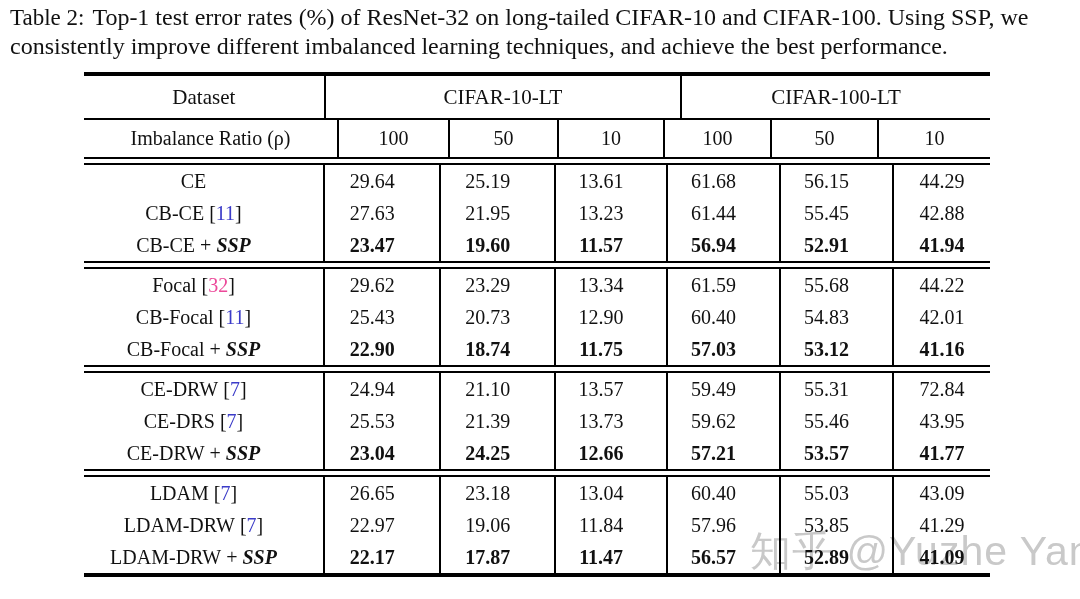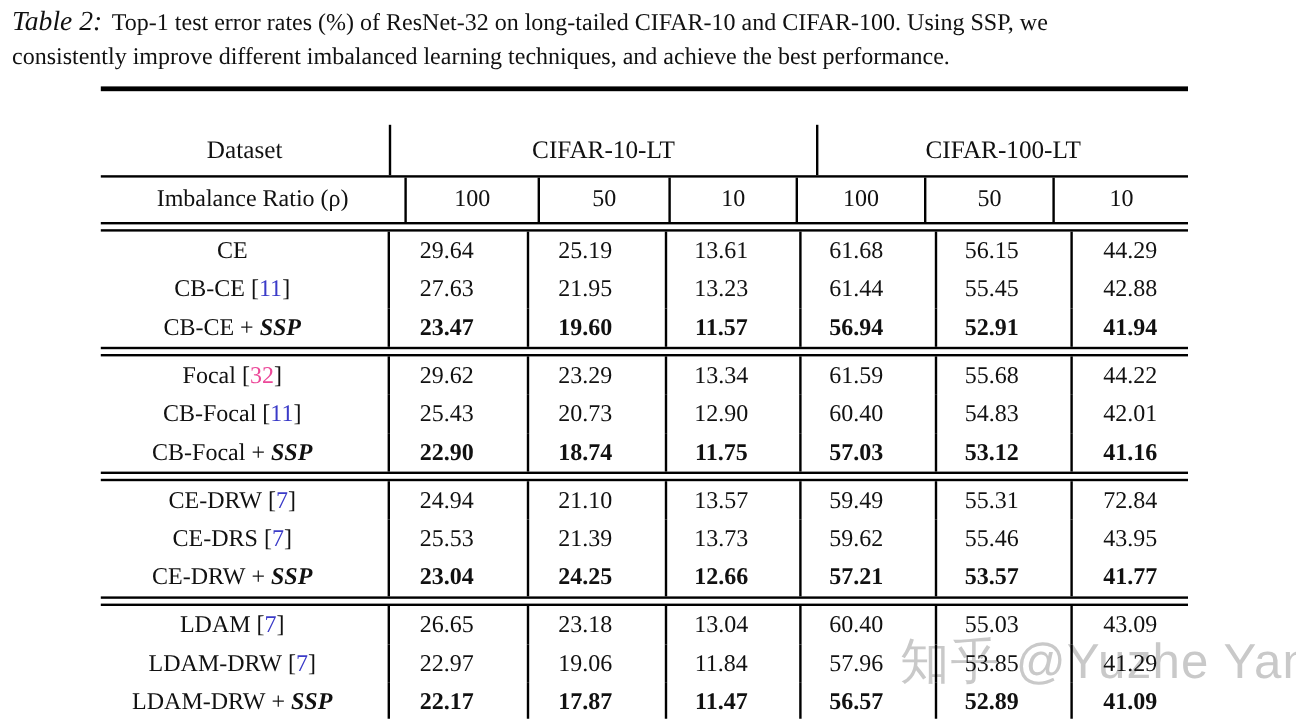--- a/index.html
+++ b/index.html
@@ -2,34 +2,34 @@
 <html><head>
 <meta charset="utf-8">
 <style>
   html,body{margin:0;padding:0;}
   body{
     width:1080px;height:599px;position:relative;overflow:hidden;
     background:#ffffff;color:#111111;
     font-family:"Liberation Serif","DejaVu Serif",serif;
   }
   .caption{position:absolute;left:10px;top:4px;width:1064px;line-height:27px;}
-  .cap-label{font-size:23px;margin-right:8px;font-style:italic;}
-  .cap-text{font-size:20px;}
+  .cap-label{font-size:23px;margin-right:8px;}
+  .cap-text{font-size:24px;}
   .watermark{
     position:absolute;left:750px;top:524px;z-index:0;
     font-size:41px;letter-spacing:1px;white-space:nowrap;
     font-family:Liberation Sans, sans-serif;
   }
   .table{position:absolute;left:84px;top:72px;width:906px;z-index:1;}
   .rule{width:100%;}
   .rule.thick{height:4px;background:#000;}
   .rule.thin{height:2px;background:#000;}
   .rule.double{height:4px;background:#fff;border-top:2px solid #000;border-bottom:2px solid #000;}
   .trow{display:flex;align-items:stretch;}
-  .hdr1{height:42px;font-size:21px;margin-top:28px;}
+  .hdr1{height:42px;font-size:21px;}
   .hdr2{height:37px;font-size:20px;}
   .body{height:32px;font-size:20px;gap:20px;}
   .cell{
     box-sizing:border-box;display:flex;align-items:center;justify-content:center;
     text-align:center;white-space:nowrap;
   }
   .c0{width:253px;}
   .c1{width:111px;}.c2{width:109px;}.c3{width:106px;}
   .c4{width:107px;}.c5{width:107px;}.c6{width:113px;}
   .span3a{width:376px;}

